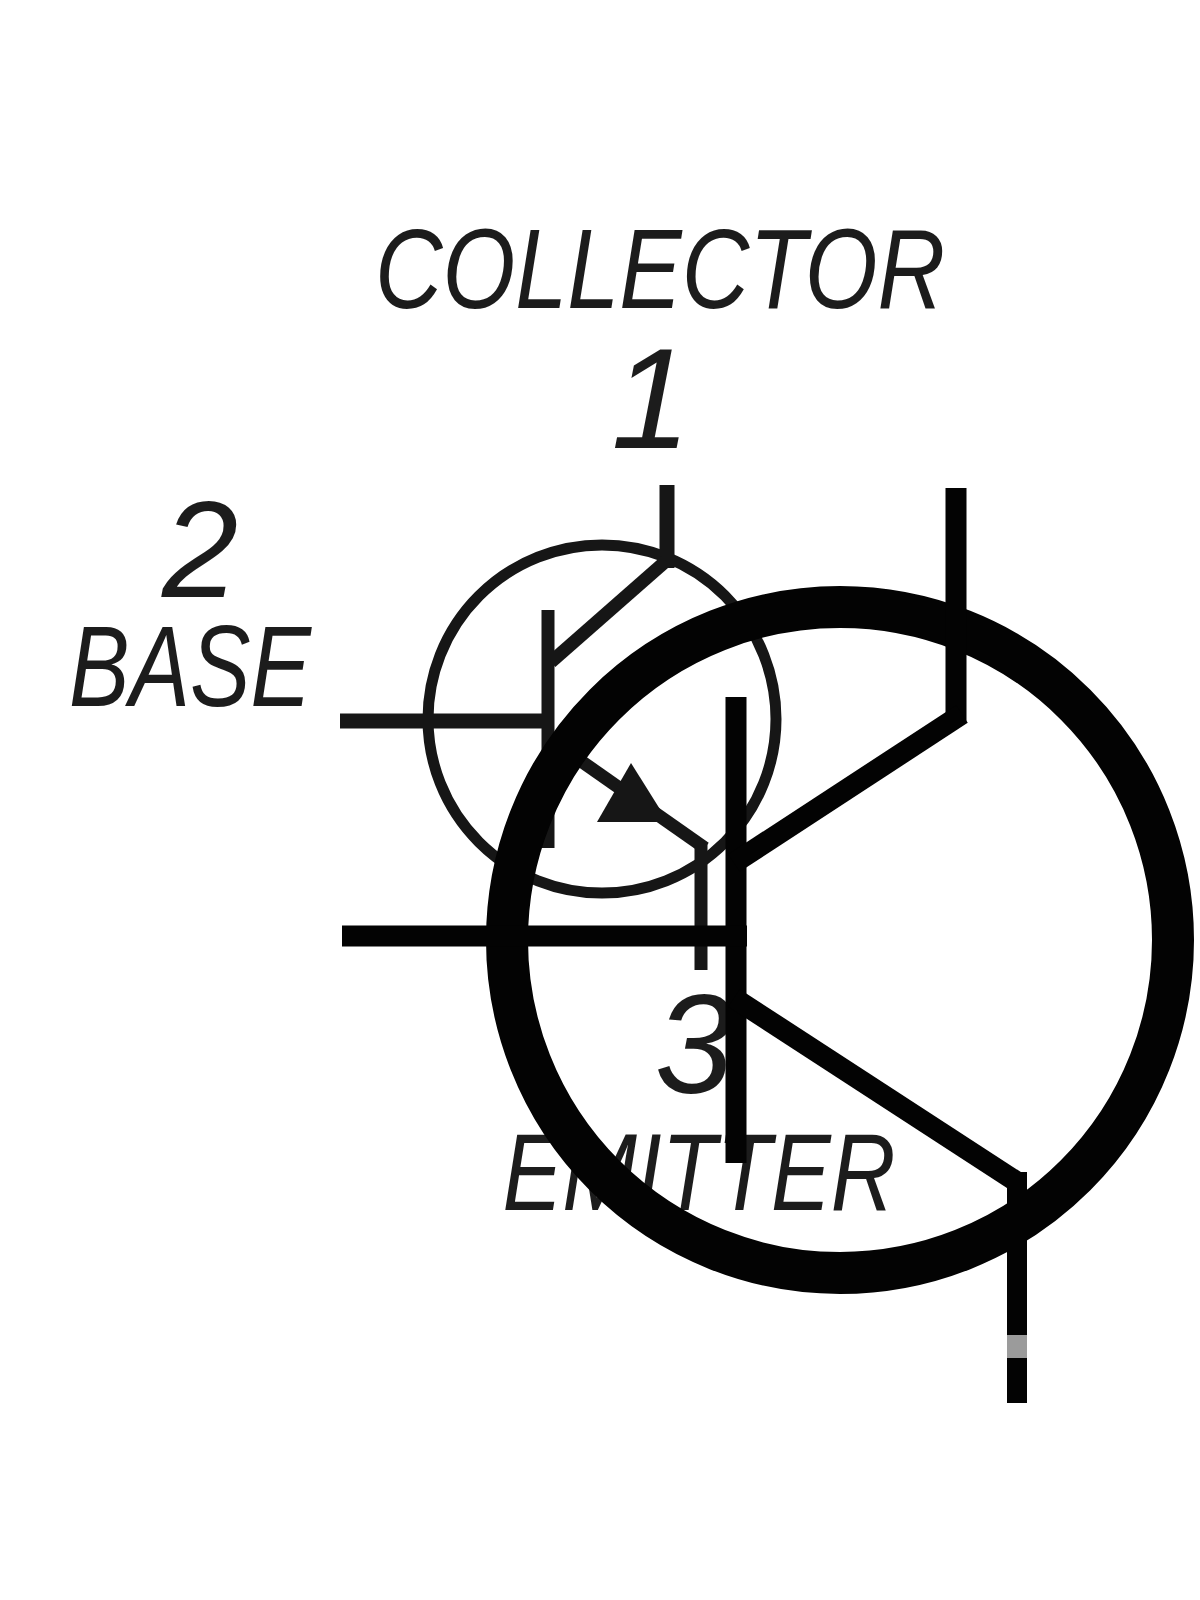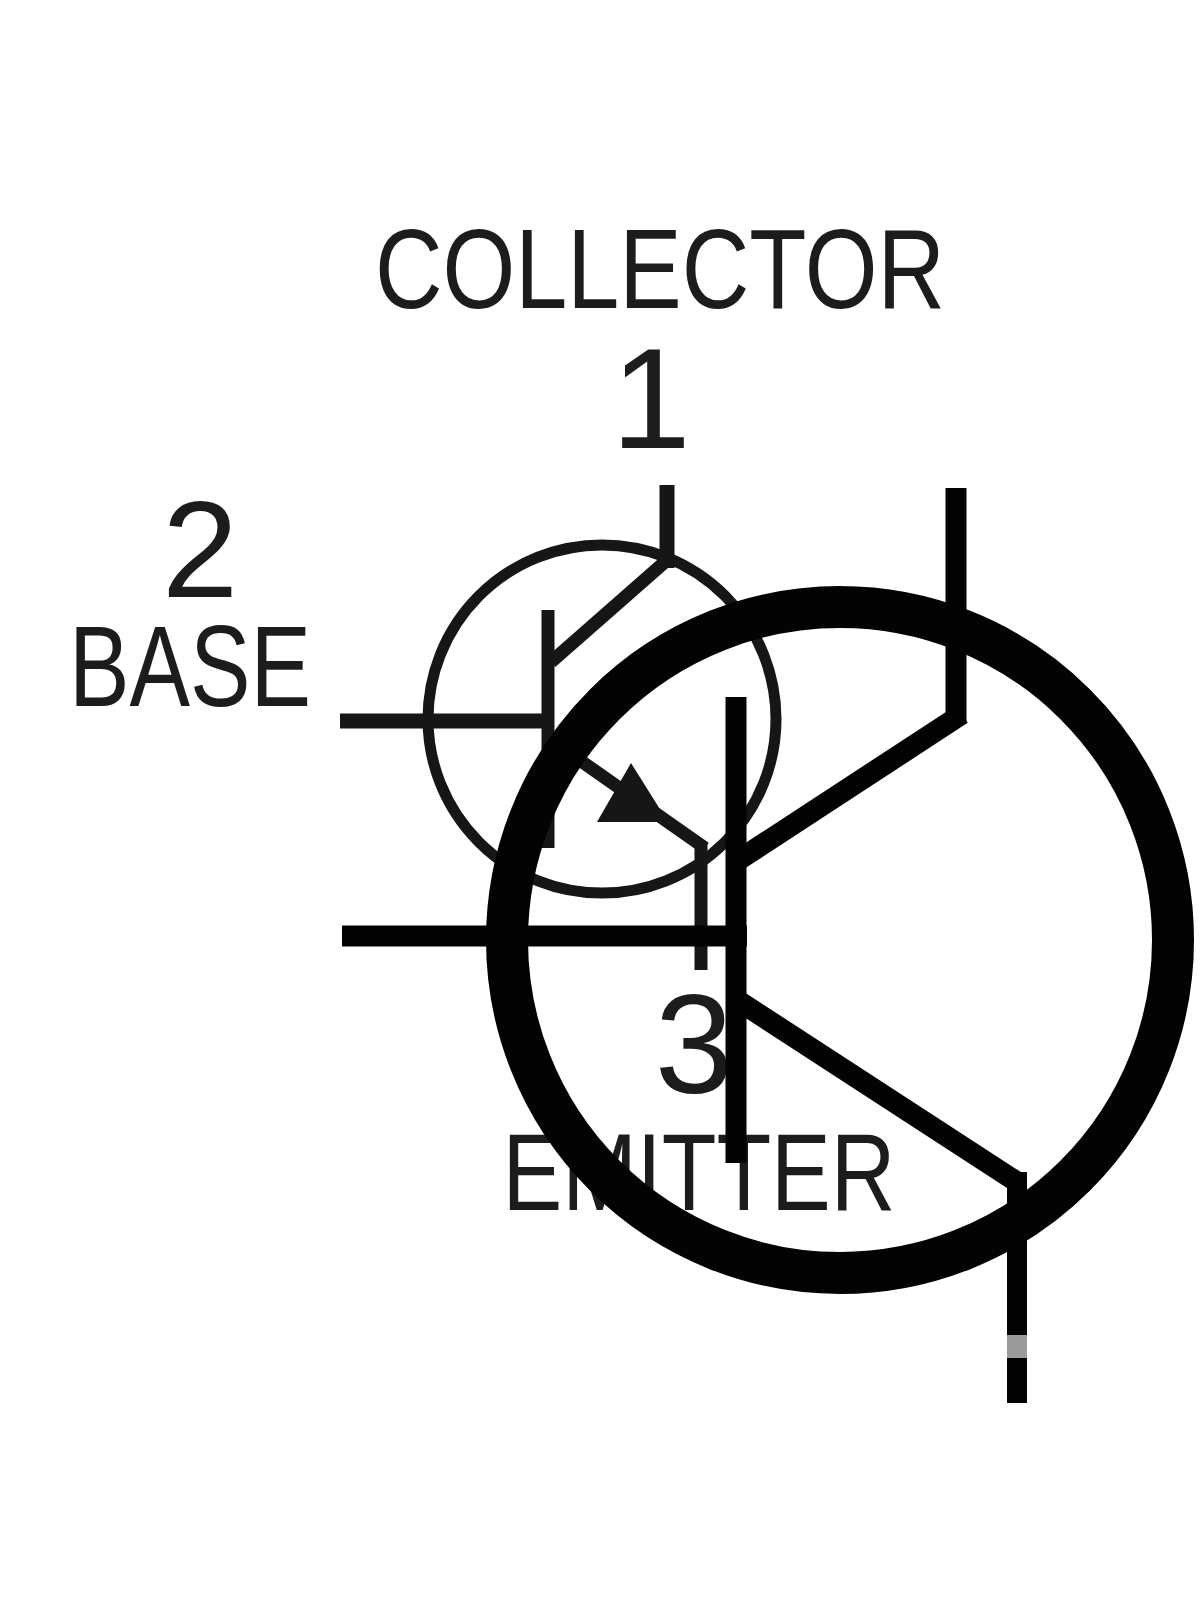--- a/index.html
+++ b/index.html
@@ -7,20 +7,21 @@
     padding: 0;
     background: #ffffff;
   }
   .stage {
     position: relative;
     width: 1200px;
     height: 1600px;
     background: #ffffff;
     overflow: hidden;
     font-family: "Liberation Sans", sans-serif;
+    font-style: italic;
   }
   .stage svg {
     position: absolute;
     left: 0;
     top: 0;
     display: block;
   }
   text {
     font-family: "Liberation Sans", sans-serif;
     font-weight: normal;

